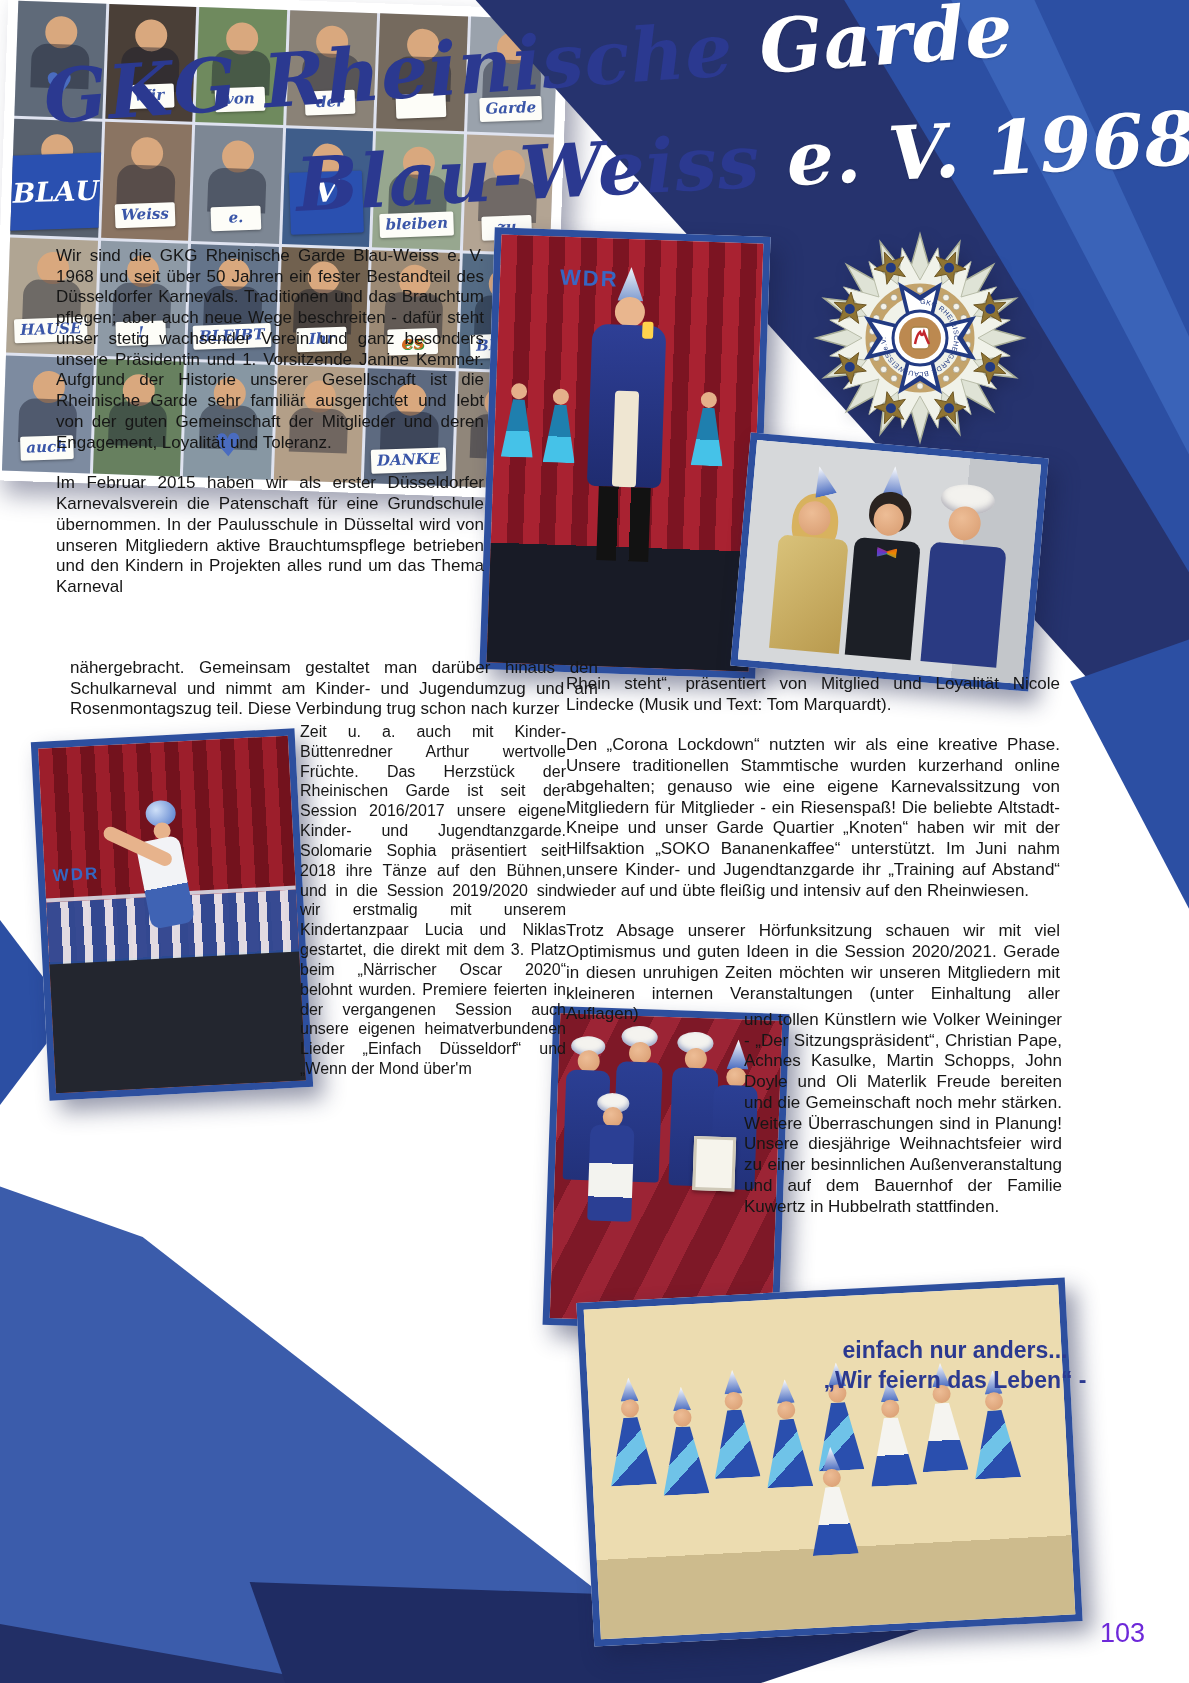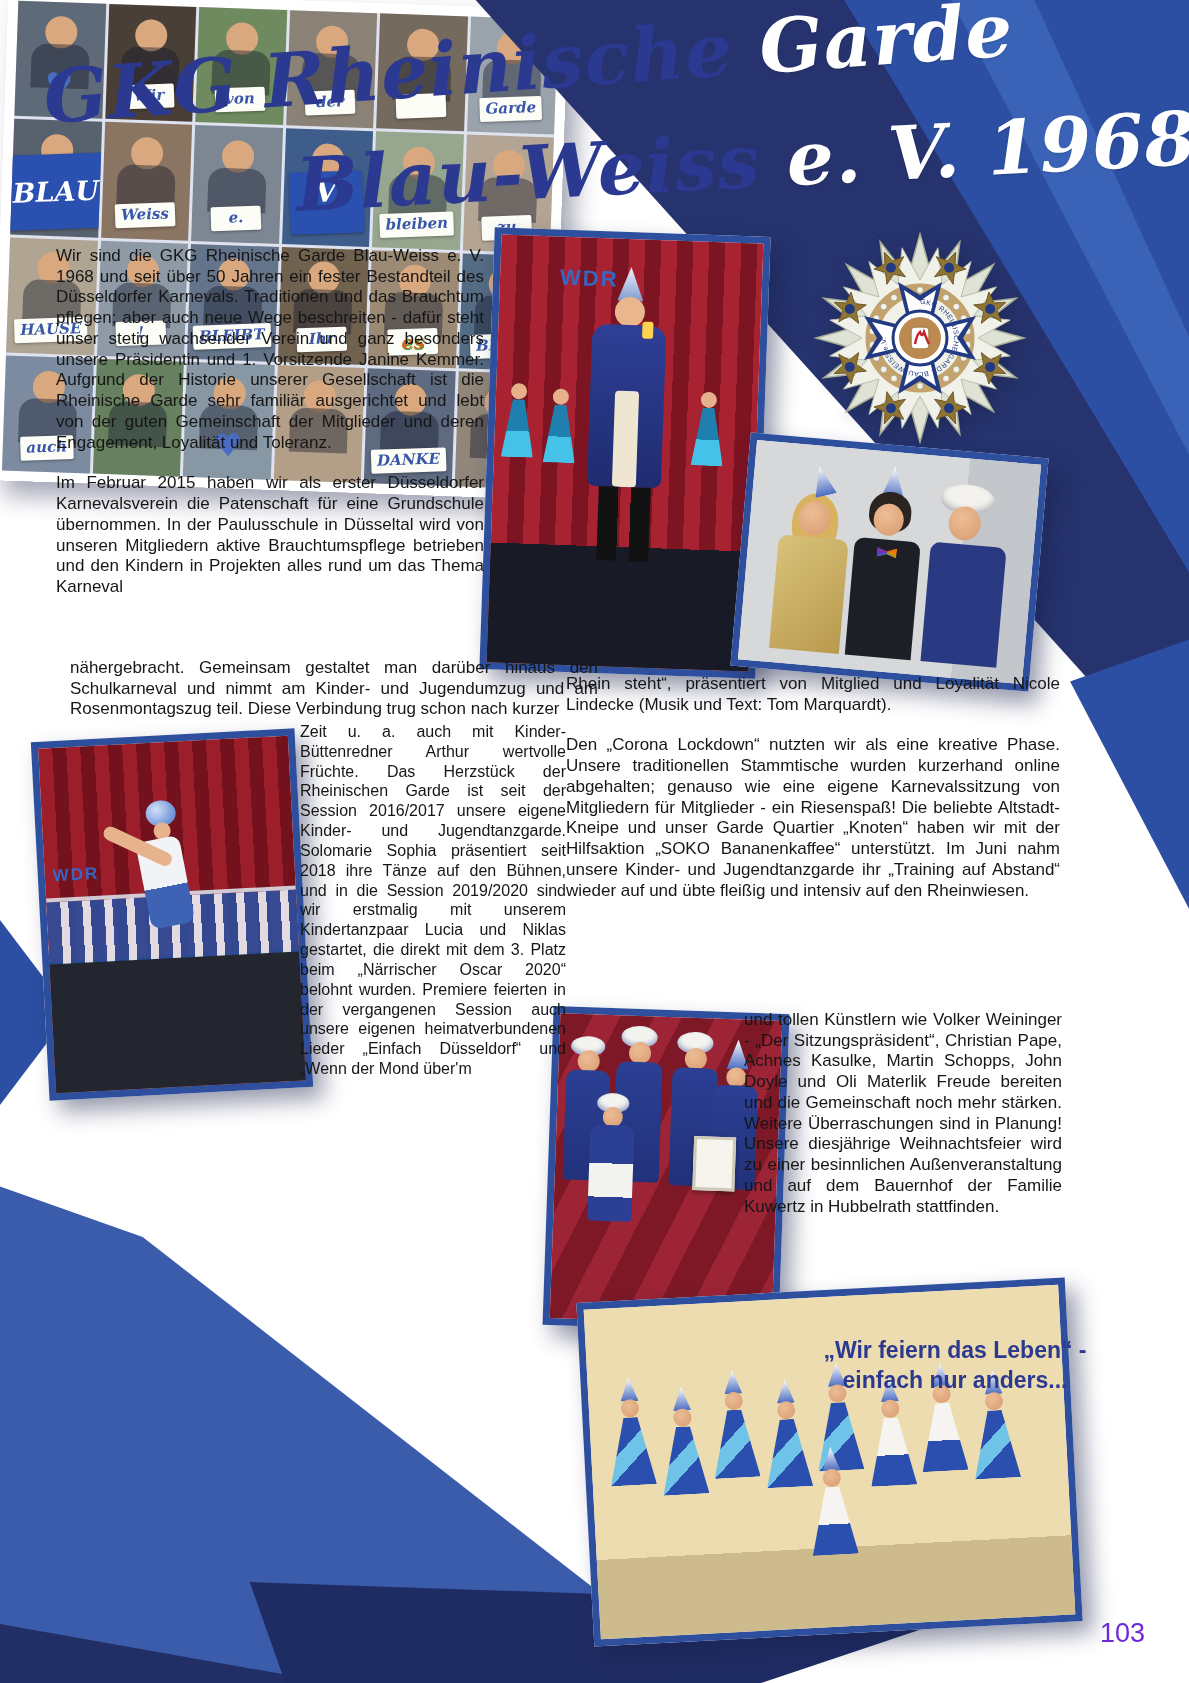--- a/index.html
+++ b/index.html
@@ -406,24 +406,25 @@
   </div>
   <div class="tb blockB">
     <p>nähergebracht. Gemeinsam gestaltet man darüber hinaus den Schulkarneval und nimmt am Kinder- und Jugendumzug und am Rosenmontagszug teil. Diese Verbindung trug schon nach kurzer</p>
   </div>
   <div class="tb blockC">
     <p>Zeit u. a. auch mit Kinder-Büttenredner Arthur wertvolle Früchte. Das Herzstück der Rheinischen Garde ist seit der Session 2016/2017 unsere eigene Kinder- und Jugendtanzgarde. Solomarie Sophia präsentiert seit 2018 ihre Tänze auf den Bühnen, und in die Session 2019/2020 sind wir erstmalig mit unserem Kindertanzpaar Lucia und Niklas gestartet, die direkt mit dem 3. Platz beim „Närrischer Oscar 2020“ belohnt wurden. Premiere feierten in der vergangenen Session auch unsere eigenen heimatverbundenen Lieder „Einfach Düsseldorf“ und „Wenn der Mond über'm</p>
   </div>
   <div class="tb blockD">
     <p>Rhein steht“, präsentiert von Mitglied und Loyalität Nicole Lindecke (Musik und Text: Tom Marquardt).</p>
     <p>Den „Corona Lockdown“ nutzten wir als eine kreative Phase. Unsere traditionellen Stammtische wurden kurzerhand online abgehalten; genauso wie eine eigene Karnevalssitzung von Mitgliedern für Mitglieder - ein Riesenspaß! Die beliebte Altstadt-Kneipe und unser Garde Quartier „Knoten“ haben wir mit der Hilfsaktion „SOKO Bananenkaffee“ unterstützt. Im Juni nahm unsere Kinder- und Jugendtanzgarde ihr „Training auf Abstand“ wieder auf und übte fleißig und intensiv auf den Rheinwiesen.</p>
+    <p>Trotz Absage unserer Hörfunksitzung schauen wir mit viel Optimismus und guten Ideen in die Session 2020/2021. Gerade in diesen unruhigen Zeiten möchten wir unseren Mitgliedern mit kleineren internen Veranstaltungen (unter Einhaltung aller Auflagen)</p>
   </div>
   <div class="tb blockE">
     <p>und tollen Künstlern wie Volker Weininger - „Der Sitzungspräsident“, Christian Pape, Achnes Kasulke, Martin Schopps, John Doyle und Oli Materlik Freude bereiten und die Gemeinschaft noch mehr stärken. Weitere Überraschungen sind in Planung! Unsere diesjährige Weihnachtsfeier wird zu einer besinnlichen Außenveranstaltung und auf dem Bauernhof der Familie Kuwertz in Hubbelrath stattfinden.</p>
   </div>
 
   <div class="quote">
+    <div>einfach nur anders...</div>
     <div>„Wir feiern das Leben“ -</div>
-    <div>einfach nur anders...</div>
   </div>
 
   <div class="pagenum">103</div>
 </div>
 
 </body></html>

